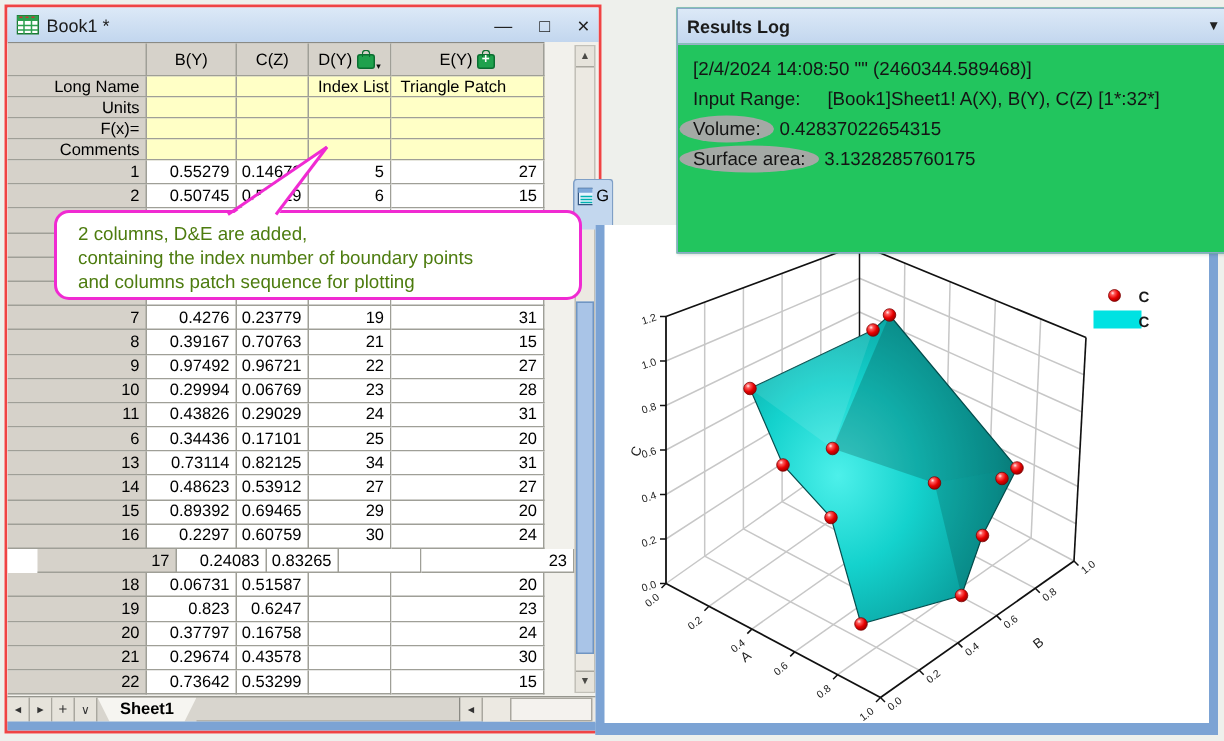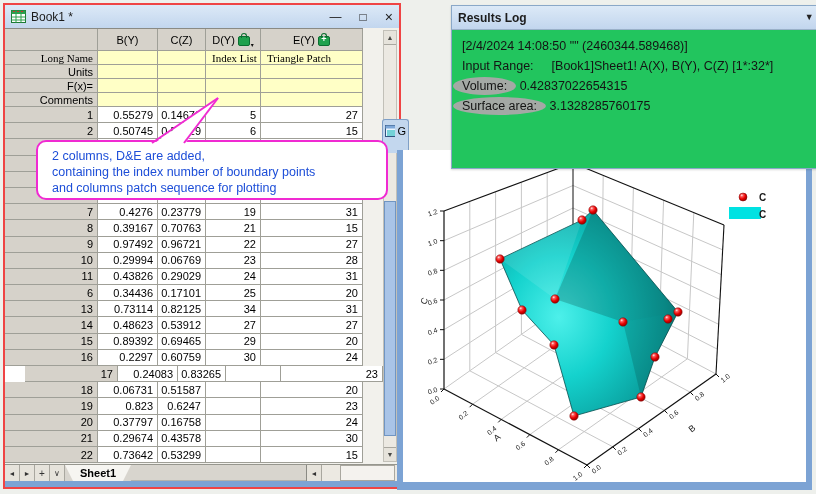--- a/index.html
+++ b/index.html
@@ -68,21 +68,21 @@
                border:1px solid #8aa8c8;background:#22c55e;box-sizing:border-box;display:flex;flex-direction:column;
                box-shadow:0 1px 2px rgba(0,0,0,.15);margin-left:48px;}
   #results-log .titlebar{font-weight:bold;}
   #rl-body{flex:1;border-top:1px solid #9ab0c8;padding:6px 10px;font-size:12.5px;color:#141414;line-height:20px;}
   .hl{background:rgba(243,152,210,.62);border-radius:50%;padding:2px 9px;margin-left:-9px;}
   .ir-val{margin-left:18px;}
 
   
   #callout{position:absolute;left:36px;top:140px;width:352px;height:60px;background:#fff;
            border:2.5px solid #f02ad2;border-radius:10px;z-index:4;padding:6px 0 0 14px;box-sizing:border-box;
-           font-size:12.5px;line-height:16px;color:#1d4ed8;}
+           font-size:12.5px;line-height:16px;color:#4d7c0f;}
   #callout-tail{position:absolute;left:140px;top:92px;width:100px;height:54px;z-index:5;}
 </style>
 </head>
 <body>
 
 <div id="screen">
 
   <div id="book-win">
     <div class="titlebar">
       <svg width="15" height="14">
@@ -112,21 +112,21 @@
             <div class="cell hgray colhdr">
               <span>D(Y)</span>
               <span class="lock lock-d"></span>
               <span class="lock-caret">▾</span>
             </div>
             <div class="cell hgray colhdr">
               <span>E(Y)</span>
               <span class="lock lock-e"></span>
             </div>
           </div>
-          <div class="trow" style="grid-template-columns: 93px 60px 48px 55px 102px; height: 14px; font-family: Liberation Serif, serif;">
+          <div class="trow" style="grid-template-columns: 93px 60px 48px 55px 102px; height: 14px;">
             <div class="cell hgray rlabel">Long Name</div>
             <div class="cell yellow ydata"></div>
             <div class="cell yellow ydata"></div>
             <div class="cell yellow ydata">Index List</div>
             <div class="cell yellow ydata">Triangle Patch</div>
           </div>
           <div class="trow" style="grid-template-columns: 93px 60px 48px 55px 102px; height: 14px;">
             <div class="cell hgray rlabel">Units</div>
             <div class="cell yellow ydata"></div>
             <div class="cell yellow ydata"></div>

